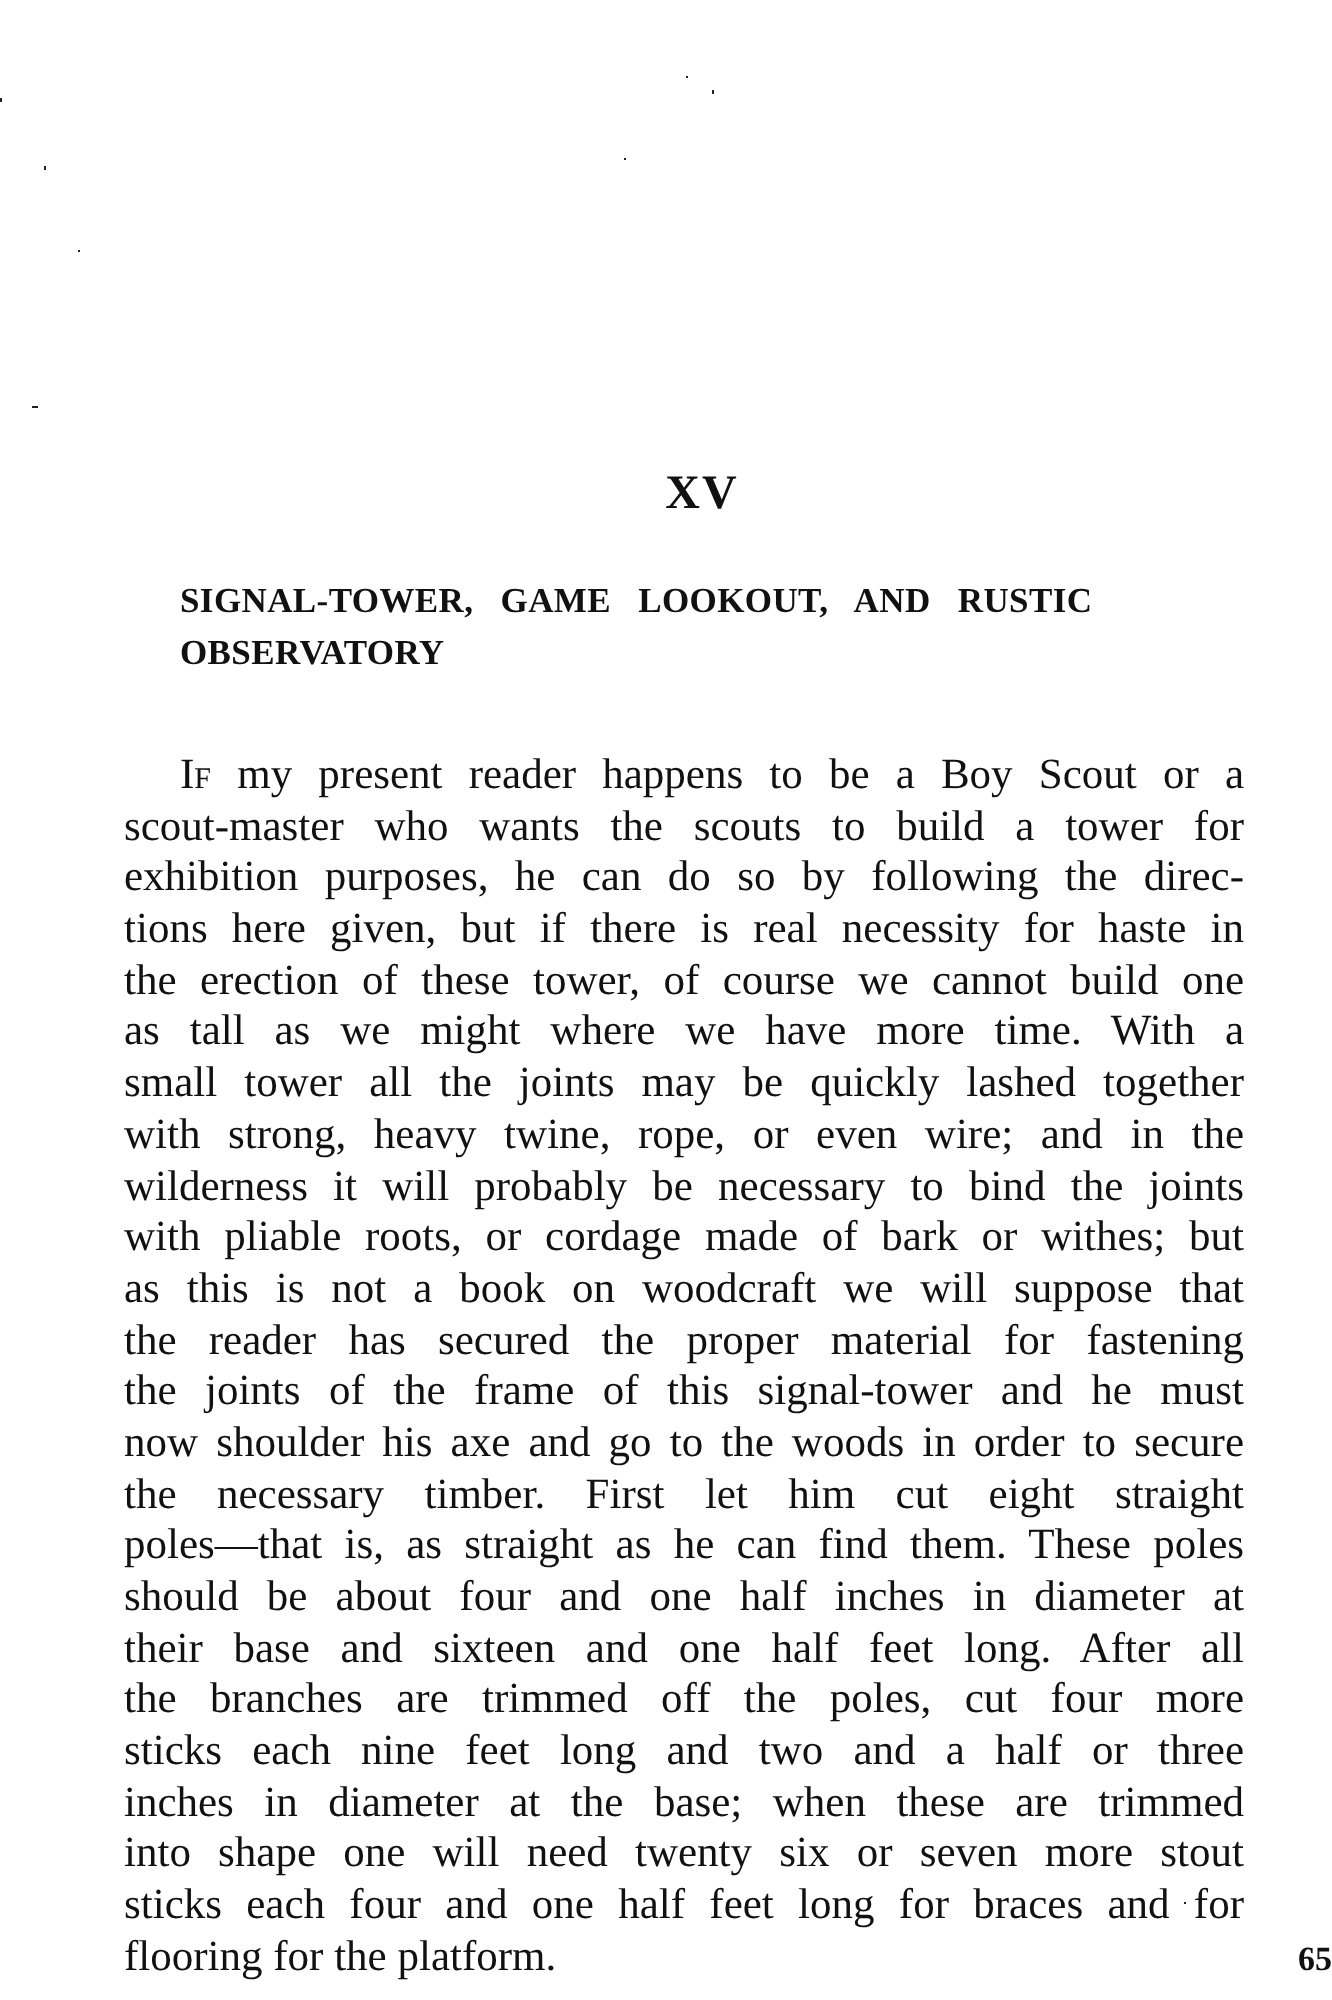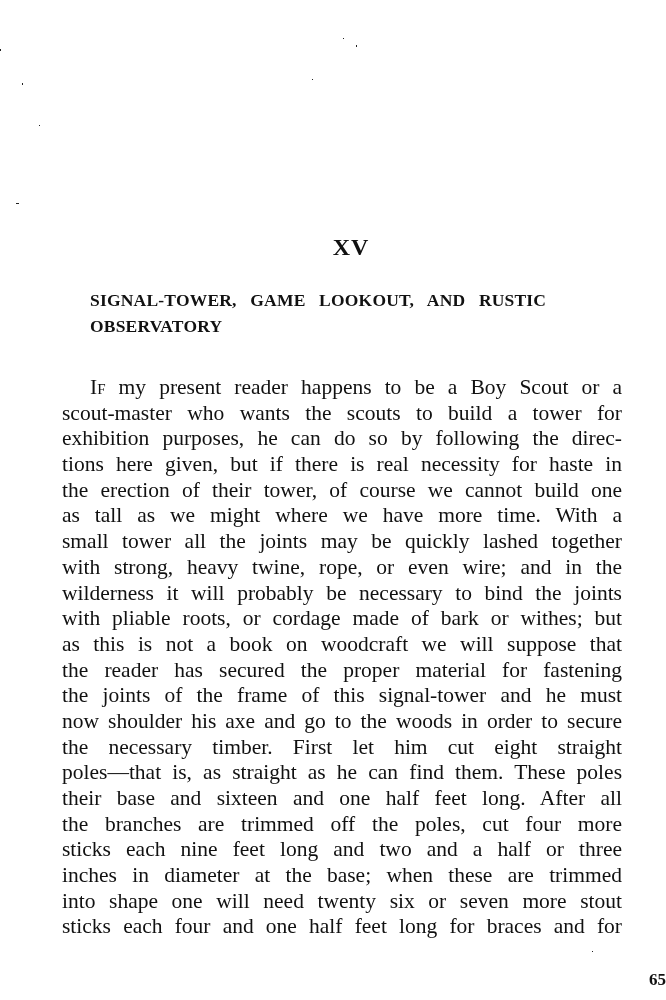--- a/index.html
+++ b/index.html
@@ -99,38 +99,40 @@
   <div class="chapter-title">
     <span class="line">SIGNAL-TOWER, GAME LOOKOUT, AND RUSTIC</span>
     <span class="line">OBSERVATORY</span>
   </div>
 
   <div class="body-text">
     <span class="line first"><span class="smallcaps">If</span><span> my present reader happens to be a Boy Scout or a</span></span>
     <span class="line">scout-master who wants the scouts to build a tower for</span>
     <span class="line">exhibition purposes, he can do so by following the direc-</span>
     <span class="line">tions here given, but if there is real necessity for haste in</span>
-    <span class="line">the erection of their tower, of course we cannot build one</span>
+    <span class="line">the erection of these tower, of course we cannot build one</span>
     <span class="line">as tall as we might where we have more time.  With a</span>
     <span class="line">small tower all the joints may be quickly lashed together</span>
     <span class="line">with strong, heavy twine, rope, or even wire; and in the</span>
     <span class="line">wilderness it will probably be necessary to bind the joints</span>
     <span class="line">with pliable roots, or cordage made of bark or withes;  but</span>
     <span class="line">as this is not a book on woodcraft we will suppose that</span>
     <span class="line">the reader has secured the proper material for fastening</span>
     <span class="line">the joints of the frame of this signal-tower and he must</span>
     <span class="line">now shoulder his axe and go to the woods in order to secure</span>
     <span class="line">the necessary timber.  First let him cut eight straight</span>
     <span class="line">poles—that is, as straight as he can find them.  These poles</span>
+    <span class="line">should be about four and one half inches in diameter at</span>
     <span class="line">their base and sixteen and one half feet long.  After all</span>
     <span class="line">the branches are trimmed off the poles, cut four more</span>
     <span class="line">sticks each nine feet long and two and a half or three</span>
     <span class="line">inches in diameter at the base; when these are trimmed</span>
     <span class="line">into shape one will need twenty six or seven more stout</span>
     <span class="line">sticks each four and one half feet long for braces and for</span>
+    <span class="line last">flooring for the platform.</span>
   </div>
 
   <div class="page-number">65</div>
 
   <div class="speck" style="left:0px;top:49px;"></div>
   <div class="speck" style="left:22px;top:83px;"></div>
   <div class="speck" style="left:39px;top:125px;height:1px;"></div>
   <div class="speck" style="left:16px;top:203px;width:3px;height:1px;"></div>
   <div class="speck" style="left:312px;top:79px;height:1px;"></div>
   <div class="speck" style="left:343px;top:38px;height:1px;"></div>

